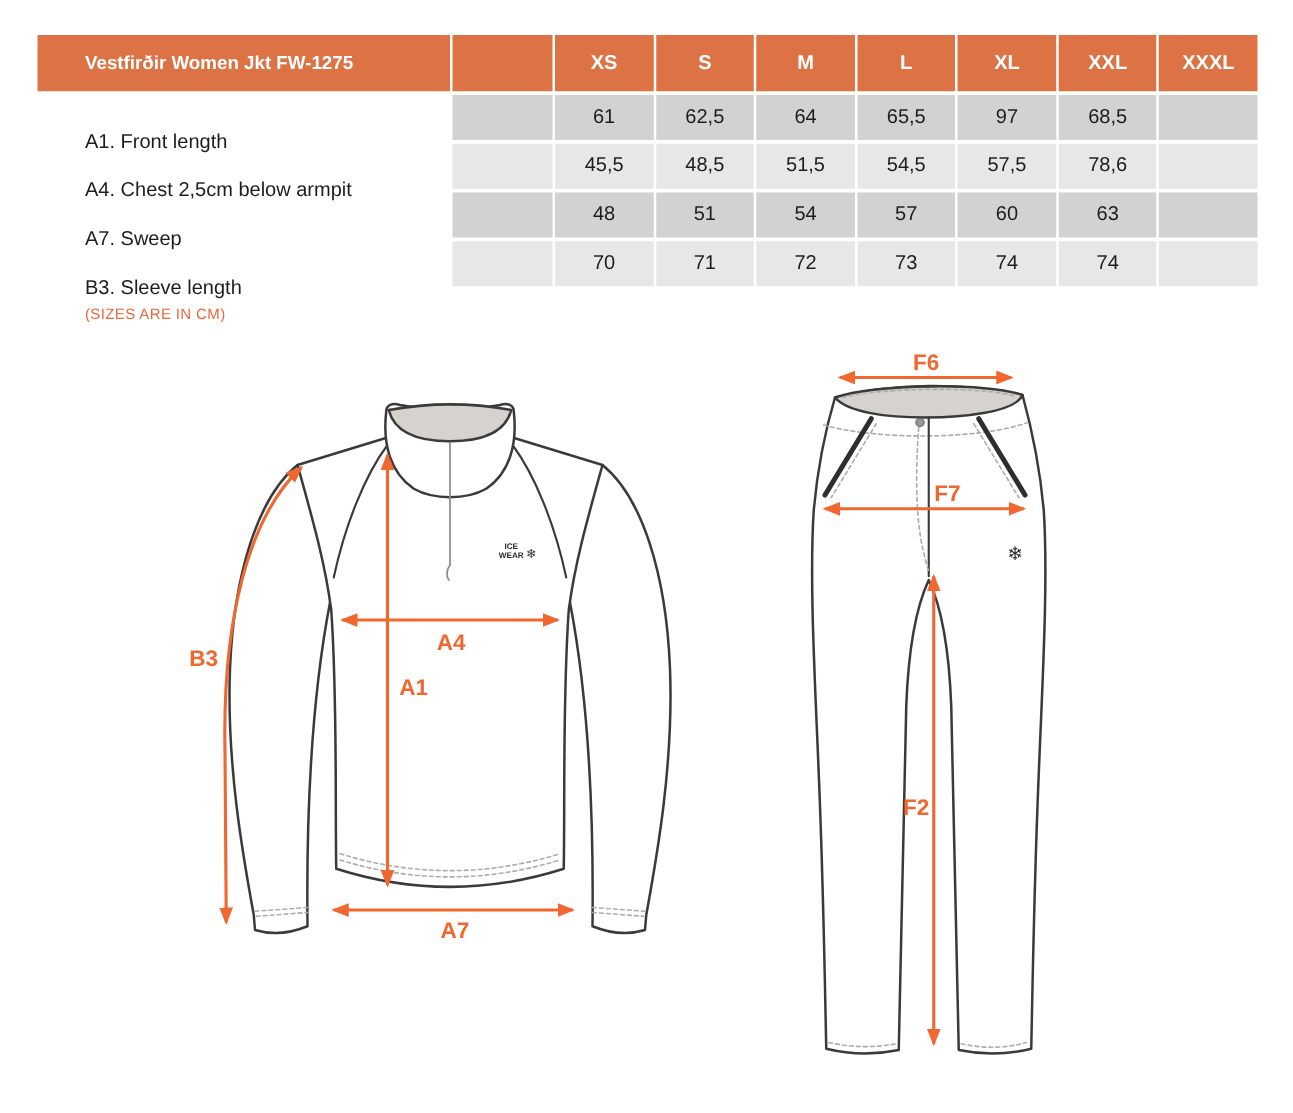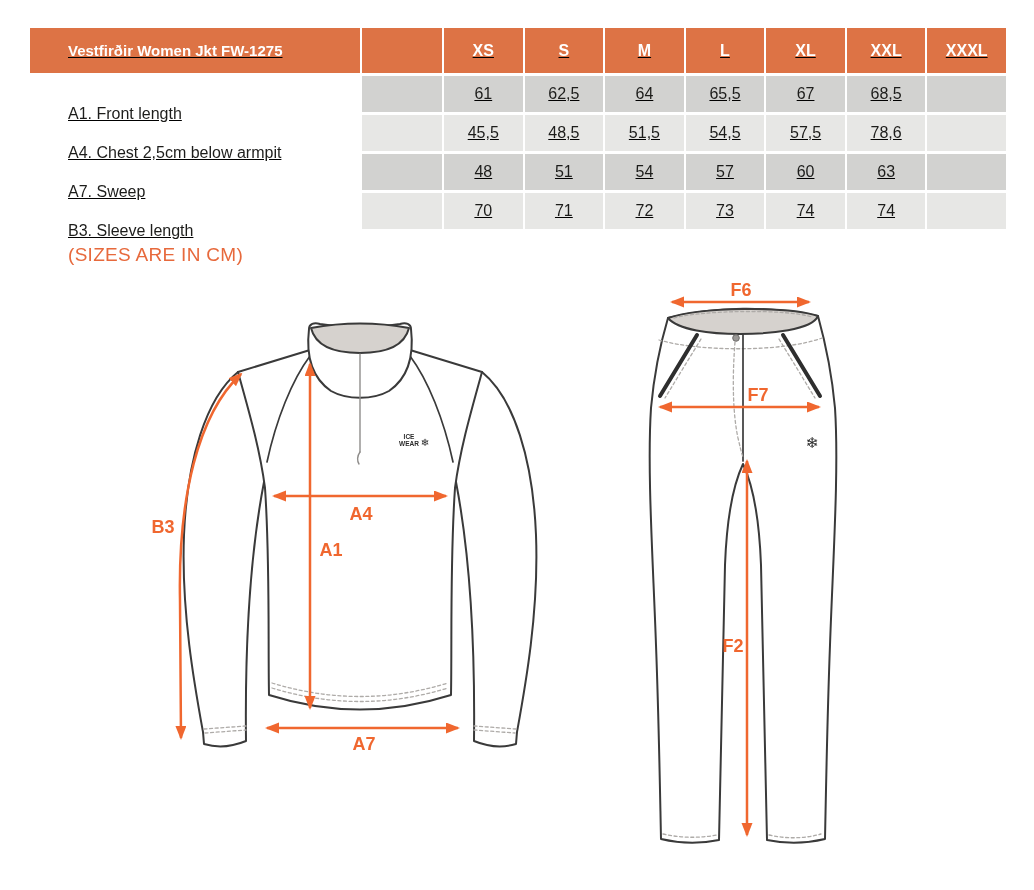--- a/index.html
+++ b/index.html
@@ -8,35 +8,35 @@
     font-family:"Liberation Sans", sans-serif;overflow:hidden;
   }
   .canvas{position:absolute;inset:0;}
 
   
   .size-table{
     position:absolute;left:30px;top:28px;width:976px;
     display:grid;
     grid-template-columns:330px 80px repeat(7,1fr);
     grid-template-rows:45px repeat(4,36px);
-    gap:3px 2px;background:#ffffff;text-decoration:underline;
+    gap:3px 2px;background:#ffffff;
   }
   .size-table>div{
     display:flex;align-items:center;justify-content:center;
     font-size:16px;color:#1d1d1b;white-space:nowrap;
   }
   .size-table .hd{background:var(--header_orange);color:#ffffff;font-weight:bold;}
   .size-table .title{justify-content:flex-start;padding-left:38px;font-size:15px;}
   .size-table .lab{justify-content:flex-start;padding-left:38px;margin-top:38px;}
   .size-table .dark{background:var(--row_dark);}
   .size-table .light{background:var(--row_light);}
 
   .note{
     position:absolute;left:68px;top:244px;
-    color:var(--note_orange);font-size:19px;font-weight:500;letter-spacing:.3px;
+    color:var(--note_orange);font-size:12px;font-weight:500;letter-spacing:.3px;
   }
 
   
   .diagrams{position:absolute;left:0;top:270px;width:1034px;height:620px;}
   .garment{fill:#ffffff;stroke:var(--outline);stroke-width:2;stroke-linejoin:round;}
   .inner{fill:var(--inner_fill);stroke:var(--outline);stroke-width:2;stroke-linejoin:round;}
   .seam{fill:none;stroke:var(--outline);stroke-width:1.7;stroke-linecap:round;}
   .thin{fill:none;stroke:#8f8d8b;stroke-width:1.4;stroke-linecap:round;}
   .stitch{fill:none;stroke:var(--stitch);stroke-width:1.3;stroke-dasharray:3 2.6;stroke-linecap:round;}
   .pocket{fill:none;stroke:#2e2e2e;stroke-width:4;stroke-linecap:round;}
@@ -59,21 +59,21 @@
       <div class="hd">L</div>
       <div class="hd">XL</div>
       <div class="hd">XXL</div>
       <div class="hd">XXXL</div>
       <div class="lab dark">A1. Front length</div>
       <div class="dark"></div>
       <div class="dark">61</div>
       <div class="dark">62,5</div>
       <div class="dark">64</div>
       <div class="dark">65,5</div>
-      <div class="dark">67</div>
+      <div class="dark">97</div>
       <div class="dark">68,5</div>
       <div class="dark"></div>
       <div class="lab light">A4. Chest 2,5cm below armpit</div>
       <div class="light"></div>
       <div class="light">45,5</div>
       <div class="light">48,5</div>
       <div class="light">51,5</div>
       <div class="light">54,5</div>
       <div class="light">57,5</div>
       <div class="light">78,6</div>

